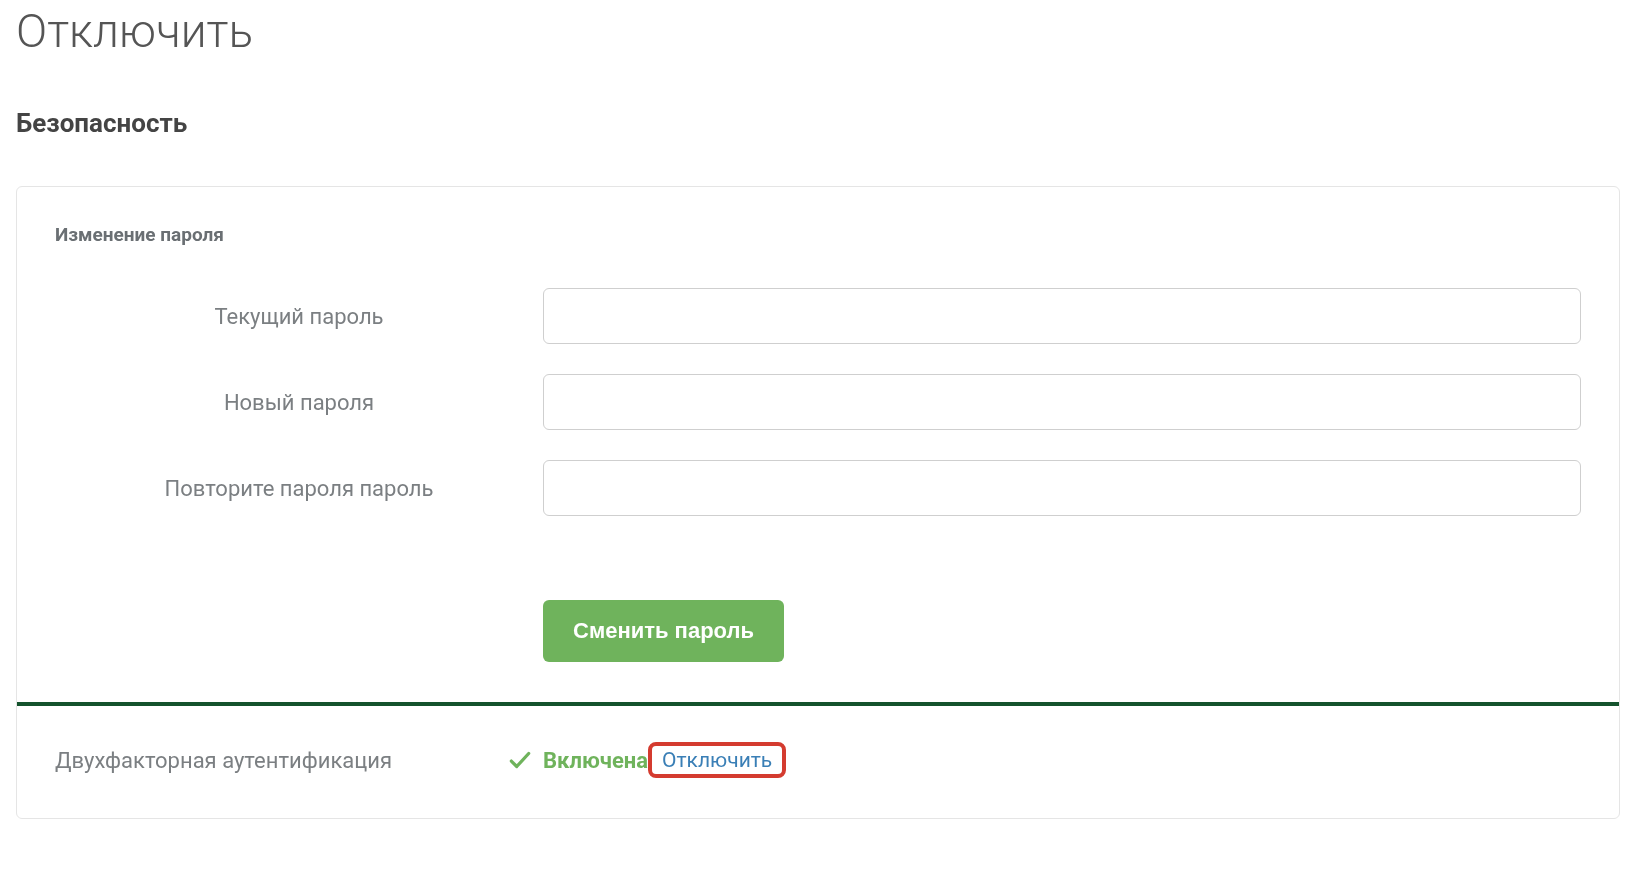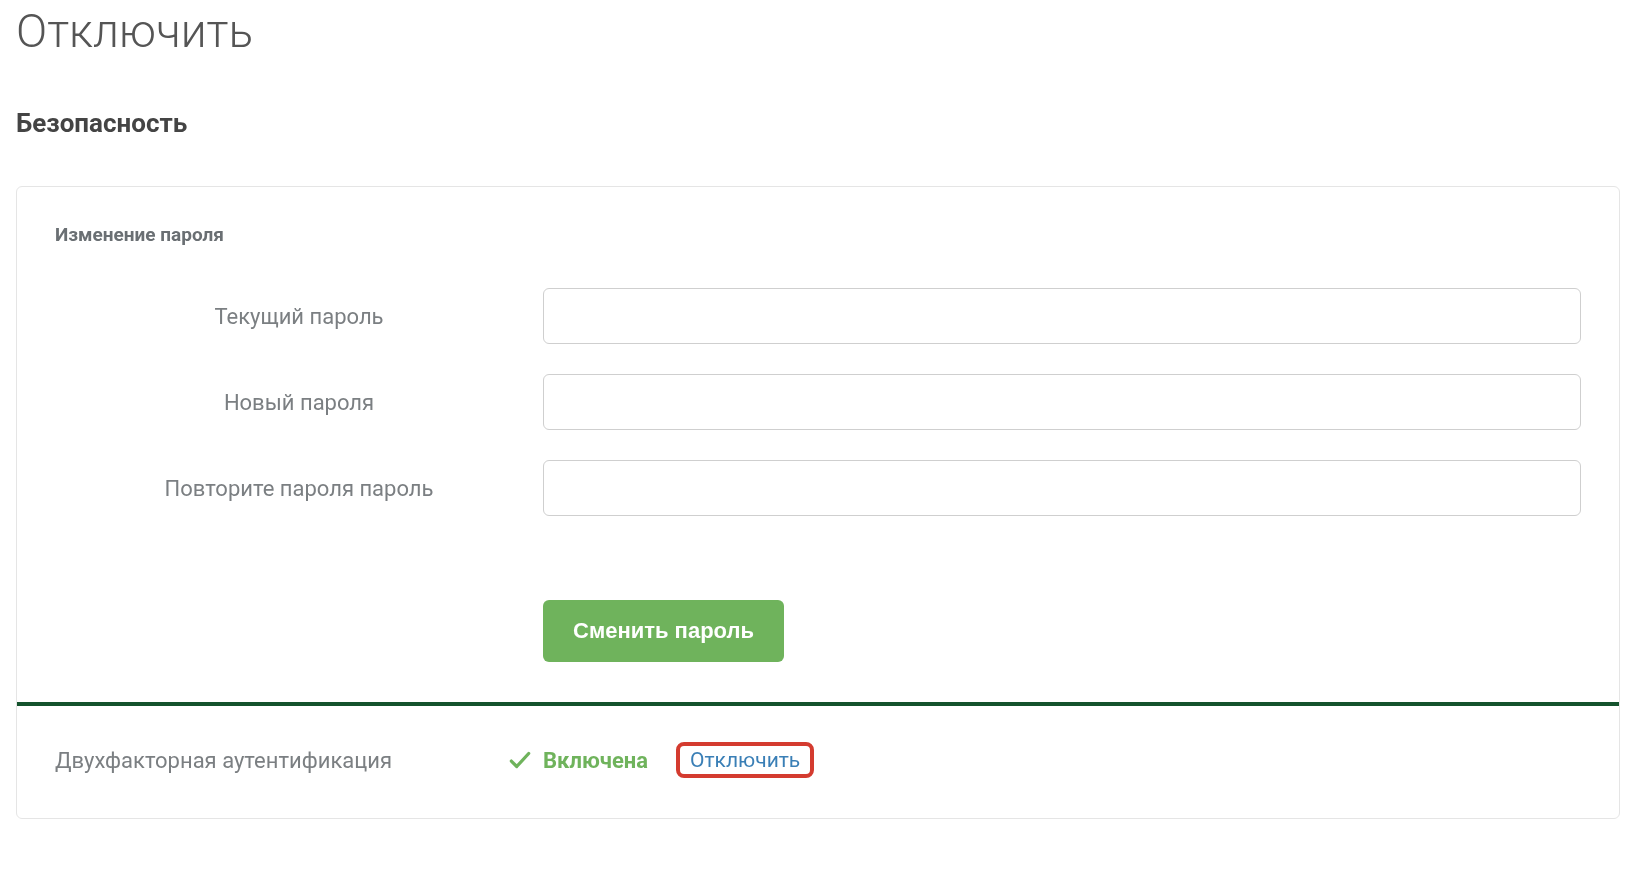--- a/index.html
+++ b/index.html
@@ -86,21 +86,20 @@
     }
     .footer-label {
       width: 452px;
       flex-shrink: 0;
       font-size: 22px;
       color: #7b7f82;
       font-weight: 400;
     }
     .status-group {
       display: flex;
-      gap: 28px;
     }
     .status-check {
       display: flex;
       align-items: center;
       gap: 10px;
       color: #6fb35c;
       font-weight: 700;
       font-size: 22px;
     }
     .check-icon {

